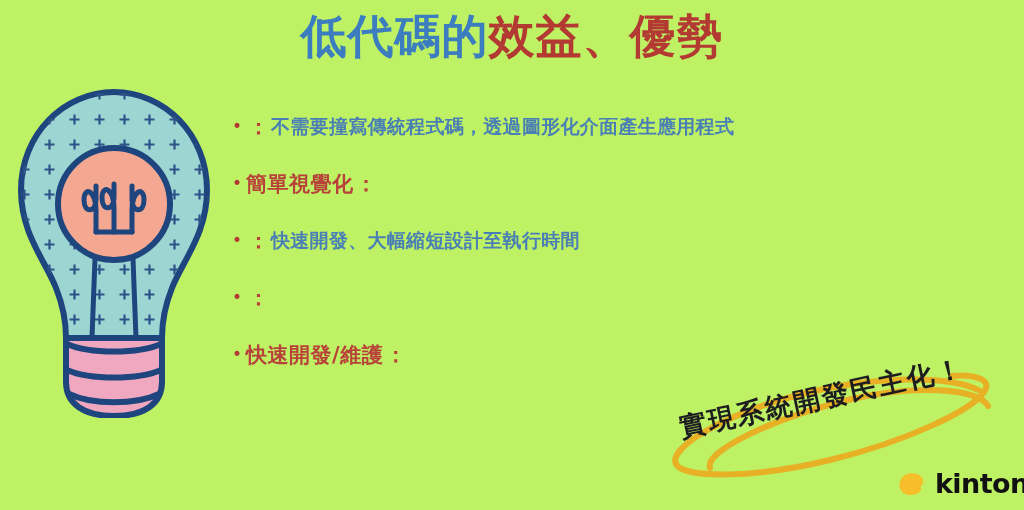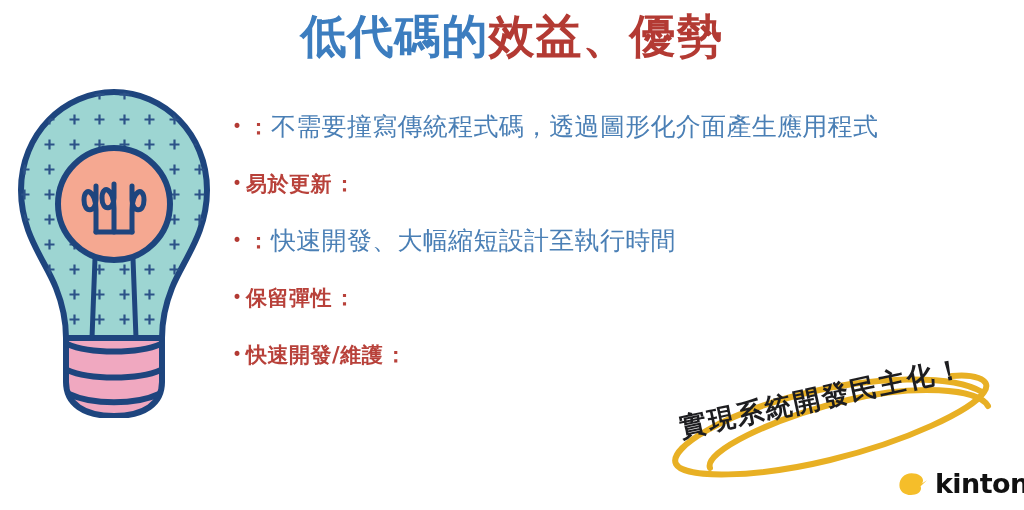--- a/index.html
+++ b/index.html
@@ -11,21 +11,21 @@
     height: 510px;
     background: #ECE9DE;
     font-family: "DejaVu Sans", "Liberation Sans", sans-serif;
     overflow: hidden;
     position: relative;
   }
   #slide {
     position: relative;
     width: 1024px;
     height: 510px;
-    background: #ffffff;
+    background: #bef264;
     overflow: hidden;
   }
 
   
   #title {
     position: absolute;
     left: 0;
     top: 8px;
     width: 1024px;
     text-align: center;
@@ -66,22 +66,23 @@
     letter-spacing: 0.5px;
   }
   .bullet-colon {
     color: #B8413A;
     font-weight: bold;
     font-size: 21px;
     padding: 0 2px;
   }
   .bullet-body {
     color: #4A7FB5;
-    font-size: 25px;
+    font-size: 19px;
     letter-spacing: 0.3px;
+    font-weight: bold;
   }
 
   
   #bulb {
     position: absolute;
     left: 12px;
     top: 82px;
     width: 205px;
     height: 336px;
   }
@@ -193,33 +194,32 @@
   <div id="bullets">
 
     <div class="bullet-row">
       <span class="bullet-dot">•</span>
       <span class="bullet-colon">：</span>
       <span class="bullet-body">不需要撞寫傳統程式碼，透過圖形化介面產生應用程式</span>
     </div>
 
     <div class="bullet-row">
       <span class="bullet-dot">•</span>
-      <span class="bullet-head">易於更新</span>
+      <span class="bullet-head">簡單視覺化</span>
       <span class="bullet-colon">：</span>
     </div>
 
     <div class="bullet-row">
       <span class="bullet-dot">•</span>
       <span class="bullet-colon">：</span>
       <span class="bullet-body">快速開發、大幅縮短設計至執行時間</span>
     </div>
 
     <div class="bullet-row">
       <span class="bullet-dot">•</span>
-      <span class="bullet-head">保留彈性</span>
       <span class="bullet-colon">：</span>
     </div>
 
     <div class="bullet-row">
       <span class="bullet-dot">•</span>
       <span class="bullet-head">快速開發/維護</span>
       <span class="bullet-colon">：</span>
     </div>
 
   </div>

